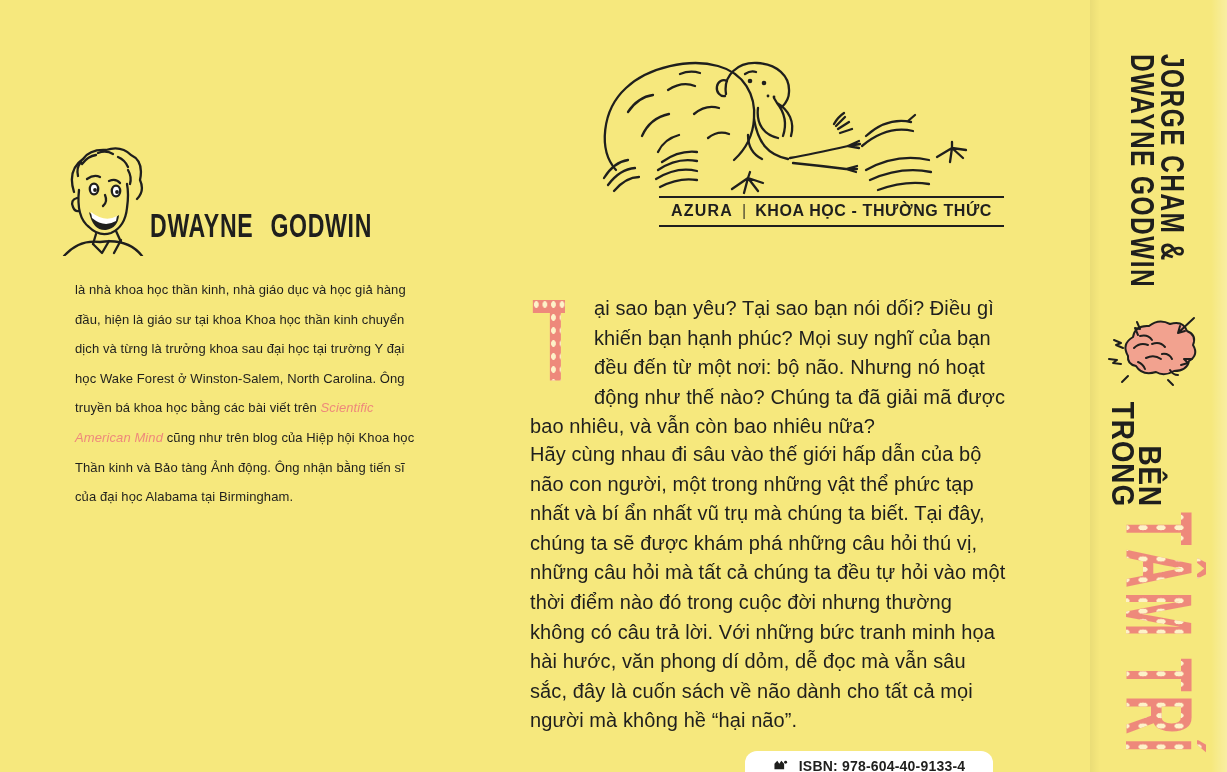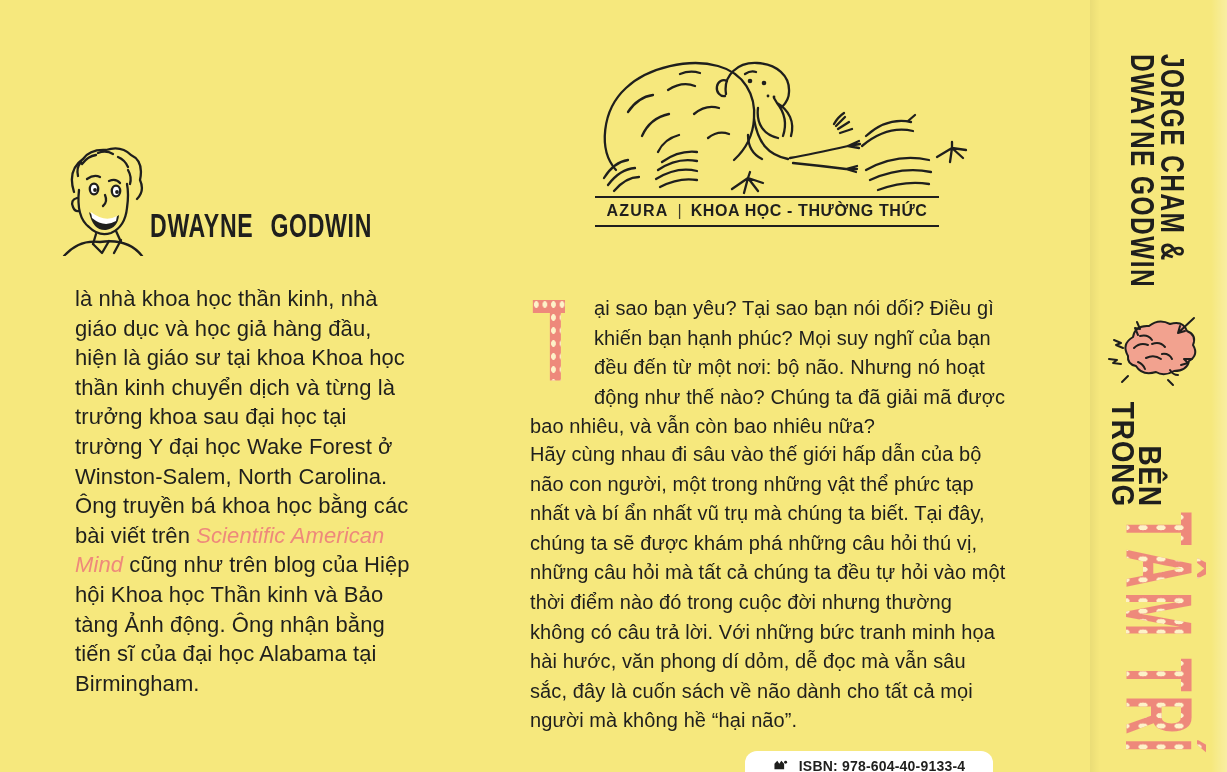--- a/index.html
+++ b/index.html
@@ -11,28 +11,28 @@
   }
   .abs{position:absolute;}
 
   
   .portrait{left:58px;top:144px;width:90px;height:112px;}
   .author-heading{
     left:150px;top:207px;font-size:33px;font-weight:900;letter-spacing:1px;
     word-spacing:14px;white-space:nowrap;transform:scaleX(.7);transform-origin:0 0;
   }
   .bio{
-    left:75px;top:262px;width:340px;font-size:22px;line-height:29.6px;
+    left:75px;top:262px;width:340px;font-size:13px;line-height:29.6px;
     letter-spacing:.1px;
   }
   .bio .mag-link{color:#ee897b;font-style:italic;}
 
   
   .monkey{left:596px;top:50px;width:396px;height:148px;}
-  .imprint-row{left:530px;top:196px;width:474px;text-align:center;}
+  .imprint-row{left:530px;top:196px;width:474px;text-align:right;}
   .imprint{
     display:inline-block;border-top:2px solid #1f1f1d;border-bottom:2px solid #1f1f1d;
     padding:4px 12px 5px;font-size:16px;white-space:nowrap;
   }
   .imprint .brand{font-weight:800;letter-spacing:1.2px;}
   .imprint .sep{font-weight:400;margin:0 9px;opacity:.85;}
   .imprint .cat{font-weight:600;letter-spacing:.6px;}
 
   .blurb{width:476px;font-size:20px;line-height:29.6px;letter-spacing:.1px;}
   .blurb-1{left:530px;top:274px;}

